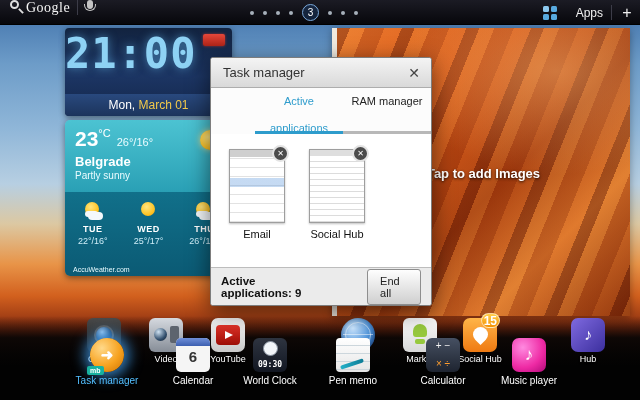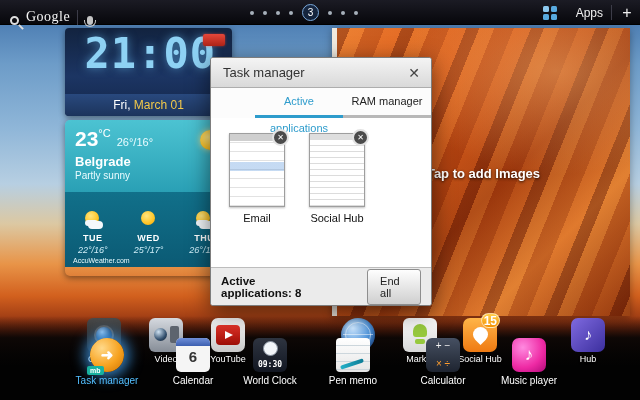--- a/index.html
+++ b/index.html
@@ -3,71 +3,71 @@
 <meta charset="utf-8">
 <style>
   * { margin:0; padding:0; box-sizing:border-box; }
   body { font-family:"Liberation Sans", sans-serif; background:#000; }
   .screen { position:relative; width:640px; height:400px; overflow:hidden;
     background:linear-gradient(180deg,#3d6fa8 0%,#6d9cc8 16%,#8fb6d8 32%,#b7cfe2 46%,#dcc8a2 56%,#e89448 66%,#d2601e 74%,#8a2e10 82%,#47150a 90%,#130602 100%); }
 
   
   .statusbar { position:absolute; top:0; left:0; right:0; height:25px; z-index:5;
     background:linear-gradient(180deg,#1b1b24,#07070b); border-bottom:1px solid #000; }
-  .search-widget { position:absolute; left:6px; top:0; height:25px; display:flex; align-items:flex-end; gap:7px; padding:0 4px; }
+  .search-widget { position:absolute; left:6px; top:0; height:25px; display:flex; align-items:flex-start; gap:7px; padding:0 4px; }
   .mag-icon { width:9px; height:9px; border:2px solid #dedede; border-radius:50%; position:relative; }
   .mag-icon::after { content:""; position:absolute; width:2px; height:6px; background:#dedede; transform:rotate(-45deg); left:8px; top:6px; }
   .google-label { font-family:"Liberation Serif", serif; font-size:14px; color:#f5f5f5; letter-spacing:.5px; }
   .vdiv { width:1px; height:15px; background:#3c3c48; }
   .mic-icon { width:6px; height:9px; background:#c4c4c4; border-radius:3px; position:relative; margin-left:2px; }
   .mic-icon::after { content:""; position:absolute; left:-3px; top:4px; width:10px; height:6px; border:1.5px solid #c4c4c4; border-top:none; border-radius:0 0 7px 7px; }
   .page-indicator { position:absolute; left:250px; top:0; height:25px; display:flex; align-items:center; gap:9px; }
   .dot { width:4px; height:4px; border-radius:50%; background:#ccd8e4; opacity:.8; }
   .cur-page { width:17px; height:17px; border-radius:50%; border:1px solid #7aa9da; background:rgba(25,55,95,.55); color:#fff; font-size:10px; display:flex; align-items:center; justify-content:center; }
   .apps-area { position:absolute; right:6px; top:0; height:25px; display:flex; align-items:center; gap:8px; }
   .apps-button { display:flex; align-items:center; gap:19px; }
   .grid-icon { width:14px; height:14px; display:grid; grid-template-columns:1fr 1fr; gap:2px; }
   .grid-icon i { background:#58aadf; border-radius:1.5px; }
   .grid-icon i:nth-child(1){ background:#8cc8ee; }
   .apps-label { font-size:12px; color:#f0f0f0; }
   .plus-icon { font-size:16px; color:#f0f0f0; width:14px; text-align:center; line-height:22px; }
 
   
   .clock-widget { position:absolute; left:65px; top:28px; width:167px; height:88px; z-index:1;
     background:linear-gradient(180deg,#12233f,#1c3563 55%,#13264a); border-radius:4px; box-shadow:0 2px 6px rgba(0,0,0,.45); }
-  .clock-time { position:absolute; top:1px; left:0; right:16px; text-align:right;
+  .clock-time { position:absolute; top:1px; left:0; right:16px; text-align:left;
     font-family:"DejaVu Sans Mono", monospace; font-size:42px; font-weight:bold; color:#8ed2f4;
     text-shadow:0 0 10px rgba(110,200,255,.55); letter-spacing:1px; }
   .clock-alarm-badge { position:absolute; top:6px; right:7px; width:22px; height:12px;
     background:linear-gradient(#e5473a,#b02418); border-radius:2px; box-shadow:0 0 3px rgba(255,60,40,.6); }
   .clock-date { position:absolute; bottom:0; left:0; right:0; height:22px;
     background:linear-gradient(180deg,#29497e,#1c345c); border-radius:0 0 4px 4px;
     text-align:center; font-size:12px; line-height:22px; color:#fff; }
   .clock-date .d2 { color:#f3c94a; }
 
   
   .weather-widget { position:absolute; left:65px; top:120px; width:167px; height:156px; z-index:1;
     border-radius:5px; overflow:hidden; box-shadow:0 2px 6px rgba(0,0,0,.45); }
   .w-top { height:72px; background:linear-gradient(180deg,#4cc3d2,#2aa0b5); padding:7px 10px 8px; position:relative; color:#fff; }
   .w-temp { font-size:21px; font-weight:bold; }
   .w-unit { font-size:11px; vertical-align:top; }
   .w-range { font-size:11px; margin-left:6px; color:#eafcff; }
   .w-city { font-size:13px; font-weight:bold; margin-top:3px; }
   .w-cond { font-size:10px; margin-top:1px; color:#eafcff; }
   .w-sun { position:absolute; right:12px; top:10px; width:20px; height:20px; border-radius:50%;
     background:radial-gradient(circle at 40% 35%, #ffe680, #ffc527 60%, #f5a000); box-shadow:0 0 6px rgba(255,220,120,.8); }
-  .w-forecast { height:75px; background:linear-gradient(180deg,#11708a,#0b5a74); display:flex; padding-top:18px; position:relative; }
+  .w-forecast { height:84px; background:linear-gradient(180deg,#11708a,#0b5a74); display:flex; padding-top:9px; position:relative; }
   .w-col { flex:1; text-align:center; color:#fff; }
   .w-icon { width:20px; height:20px; margin:0 auto 3px; position:relative; }
   .w-icon::before { content:""; position:absolute; left:2px; top:1px; width:14px; height:14px; border-radius:50%;
     background:radial-gradient(circle at 40% 35%, #ffe680, #ffc527 60%, #f5a000); }
   .w-icon.sun-cloud::after { content:""; position:absolute; right:0; bottom:1px; width:15px; height:8px;
     background:#f4f8fb; border-radius:6px; box-shadow:-4px -2px 0 -1px #f4f8fb; }
   .w-day { font-size:9px; font-weight:bold; letter-spacing:.5px; }
-  .w-hl { font-size:9px; color:#cfeef8; margin-top:2px;font-style:italic; }
+  .w-hl { font-size:9px; color:#cfeef8; margin-top:2px; }
   .w-src { position:absolute; bottom:3px; left:8px; font-size:7px; color:#e8fbff; }
 
   
   .photo-widget { position:absolute; left:332px; top:28px; width:298px; height:288px; z-index:1;
     border-left:5px solid #efe9df; box-shadow:0 2px 8px rgba(0,0,0,.35);
     background:
       radial-gradient(90% 60% at 75% 15%, rgba(255,190,120,.45), rgba(255,190,120,0) 60%),
       repeating-linear-gradient(112deg, rgba(90,20,4,.38) 0 12px, rgba(255,150,60,.22) 12px 26px, rgba(150,45,8,.30) 26px 44px, rgba(255,120,40,.18) 44px 60px),
       linear-gradient(135deg,#e87a30 0%,#cf5517 30%,#9c3a0e 55%,#d97a2f 75%,#7e2a08 100%); }
   .photo-label { position:absolute; top:138px; left:0; right:0; text-align:center; color:#fff;
@@ -125,21 +125,21 @@
   .ic-calculator::after { content:"× ÷"; position:absolute; bottom:3px; left:0; right:0; text-align:center; font-size:10px; color:#ff9d2e; }
   .ic-music { background:radial-gradient(circle at 32% 28%, #ff8ae0, #ee2aa4 60%, #b00a78); border-radius:7px; }
   .ic-music::after { content:"♪"; position:absolute; inset:0; text-align:center; line-height:34px; font-size:17px; color:#fff; }
 
   
   .dialog { position:absolute; left:210px; top:57px; width:222px; height:249px; z-index:20;
     background:#fff; border:1px solid #7d7d7d; border-radius:3px; overflow:hidden; box-shadow:0 6px 22px rgba(0,0,0,.55); }
   .dlg-header { height:30px; background:linear-gradient(180deg,#f4f4f4,#d9d9d9); border-bottom:1px solid #adadad; position:relative; }
   .dlg-title { font-size:13px; color:#333; line-height:30px; padding-left:12px; }
   .dlg-close { position:absolute; right:6px; top:4px; width:22px; height:22px; text-align:center; line-height:22px; font-size:14px; color:#444; }
-  .dlg-tabs { display:flex; height:30px; background:#fcfcfc;padding-left:44px; }
+  .dlg-tabs { display:flex; height:46px; background:#fcfcfc;padding-left:44px; }
   .dlg-tab { flex:1; text-align:center; font-size:11px; line-height:27px; border-bottom:3px solid #b8b8b8; color:#222; }
   .dlg-tab.active { color:#2e9ccc; border-bottom-color:#2e9ccc; }
   .dlg-body { display:flex; gap:16px; padding:12px 14px; }
   .app-card { width:64px; position:relative; text-align:center; }
   .thumb { width:56px; height:74px; margin:3px auto 5px; border:1px solid #9e9e9e; background:#fff; box-shadow:0 1px 2px rgba(0,0,0,.25); }
   .thumb.email { background:
       linear-gradient(180deg,#cfcfcf 0,#cfcfcf 7px, rgba(0,0,0,0) 7px),
       linear-gradient(180deg, rgba(0,0,0,0) 0 28px, rgba(90,150,220,.35) 28px 37px, rgba(0,0,0,0) 37px),
       repeating-linear-gradient(180deg,#ffffff 0 8px,#e2e2e2 8px 9px); }
   .thumb.social { background:
@@ -188,21 +188,21 @@
       </div>
       <span class="vdiv"></span>
       <span class="plus-icon">+</span>
     </div>
   </div>
 
   <div class="clock-widget">
     <div class="clock-time">21:00</div>
     <div class="clock-alarm-badge"></div>
     <div class="clock-date">
-      <span>Fri,</span><span class="d2"> March 01</span>
+      <span>Mon,</span><span class="d2"> March 01</span>
     </div>
   </div>
 
   <div class="weather-widget">
     <div class="w-top">
       <span class="w-temp">23</span><span class="w-unit">°C</span><span class="w-range">26°/16°</span>
       <span class="w-sun"></span>
       <div class="w-city">Belgrade</div>
       <div class="w-cond">Partly sunny</div>
     </div>
@@ -309,18 +309,18 @@
         <div class="thumb-close">✕</div>
         <div class="app-name">Email</div>
       </div>
       <div class="app-card">
         <div class="thumb social"></div>
         <div class="thumb-close">✕</div>
         <div class="app-name">Social Hub</div>
       </div>
     </div>
     <div class="dlg-footer">
-      <div class="footer-status">Active applications: 8</div>
+      <div class="footer-status">Active applications: 9</div>
       <div class="endall-btn">End all</div>
     </div>
   </div>
 
 </div>
 
 </body></html>

